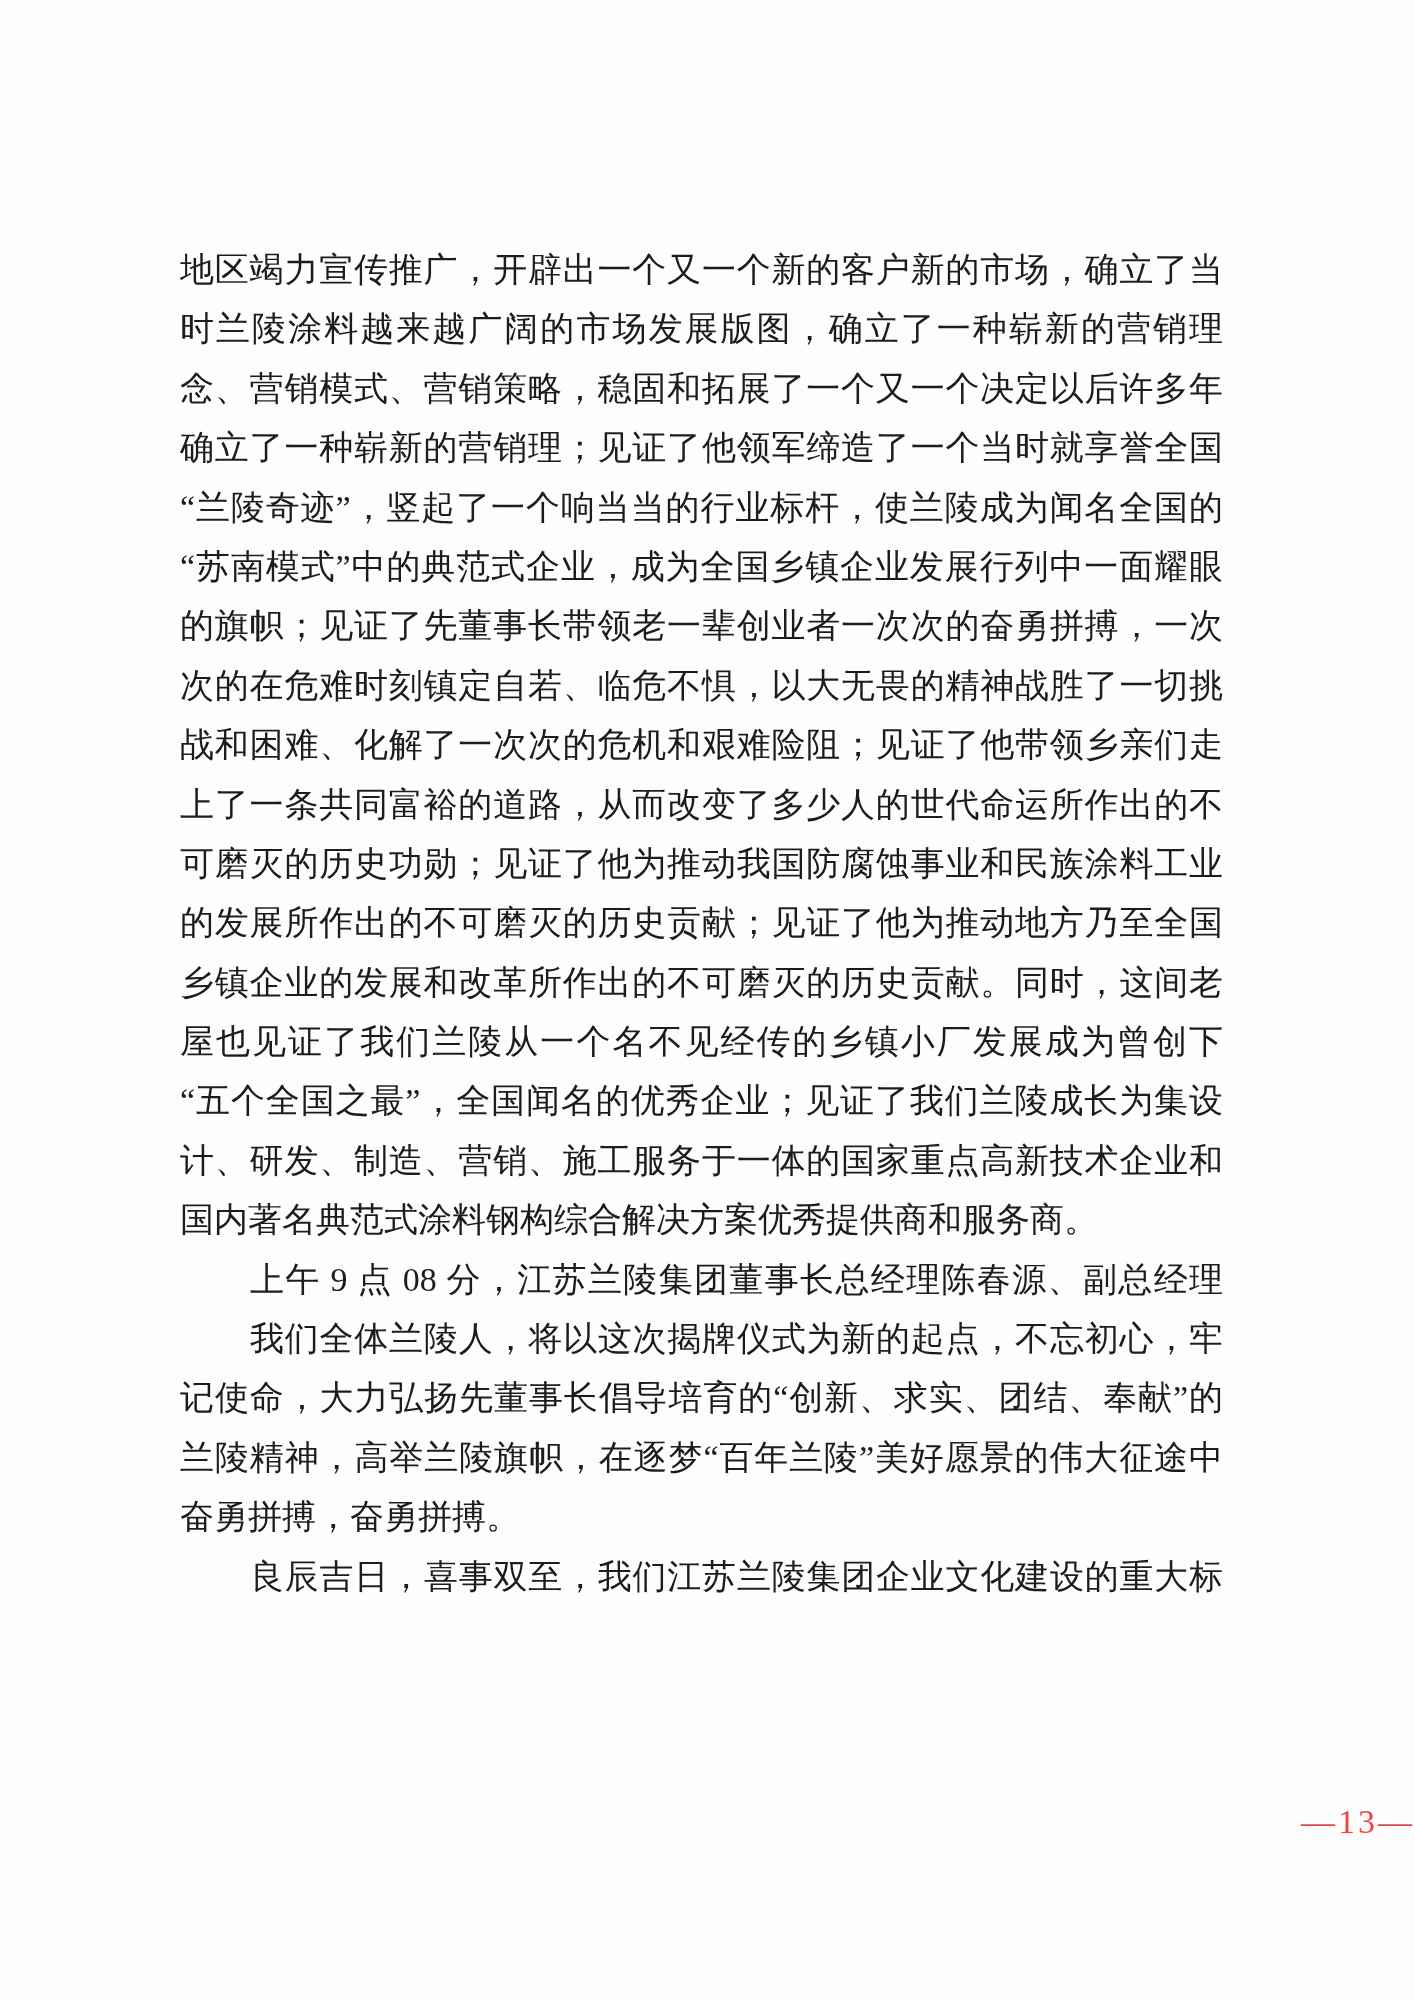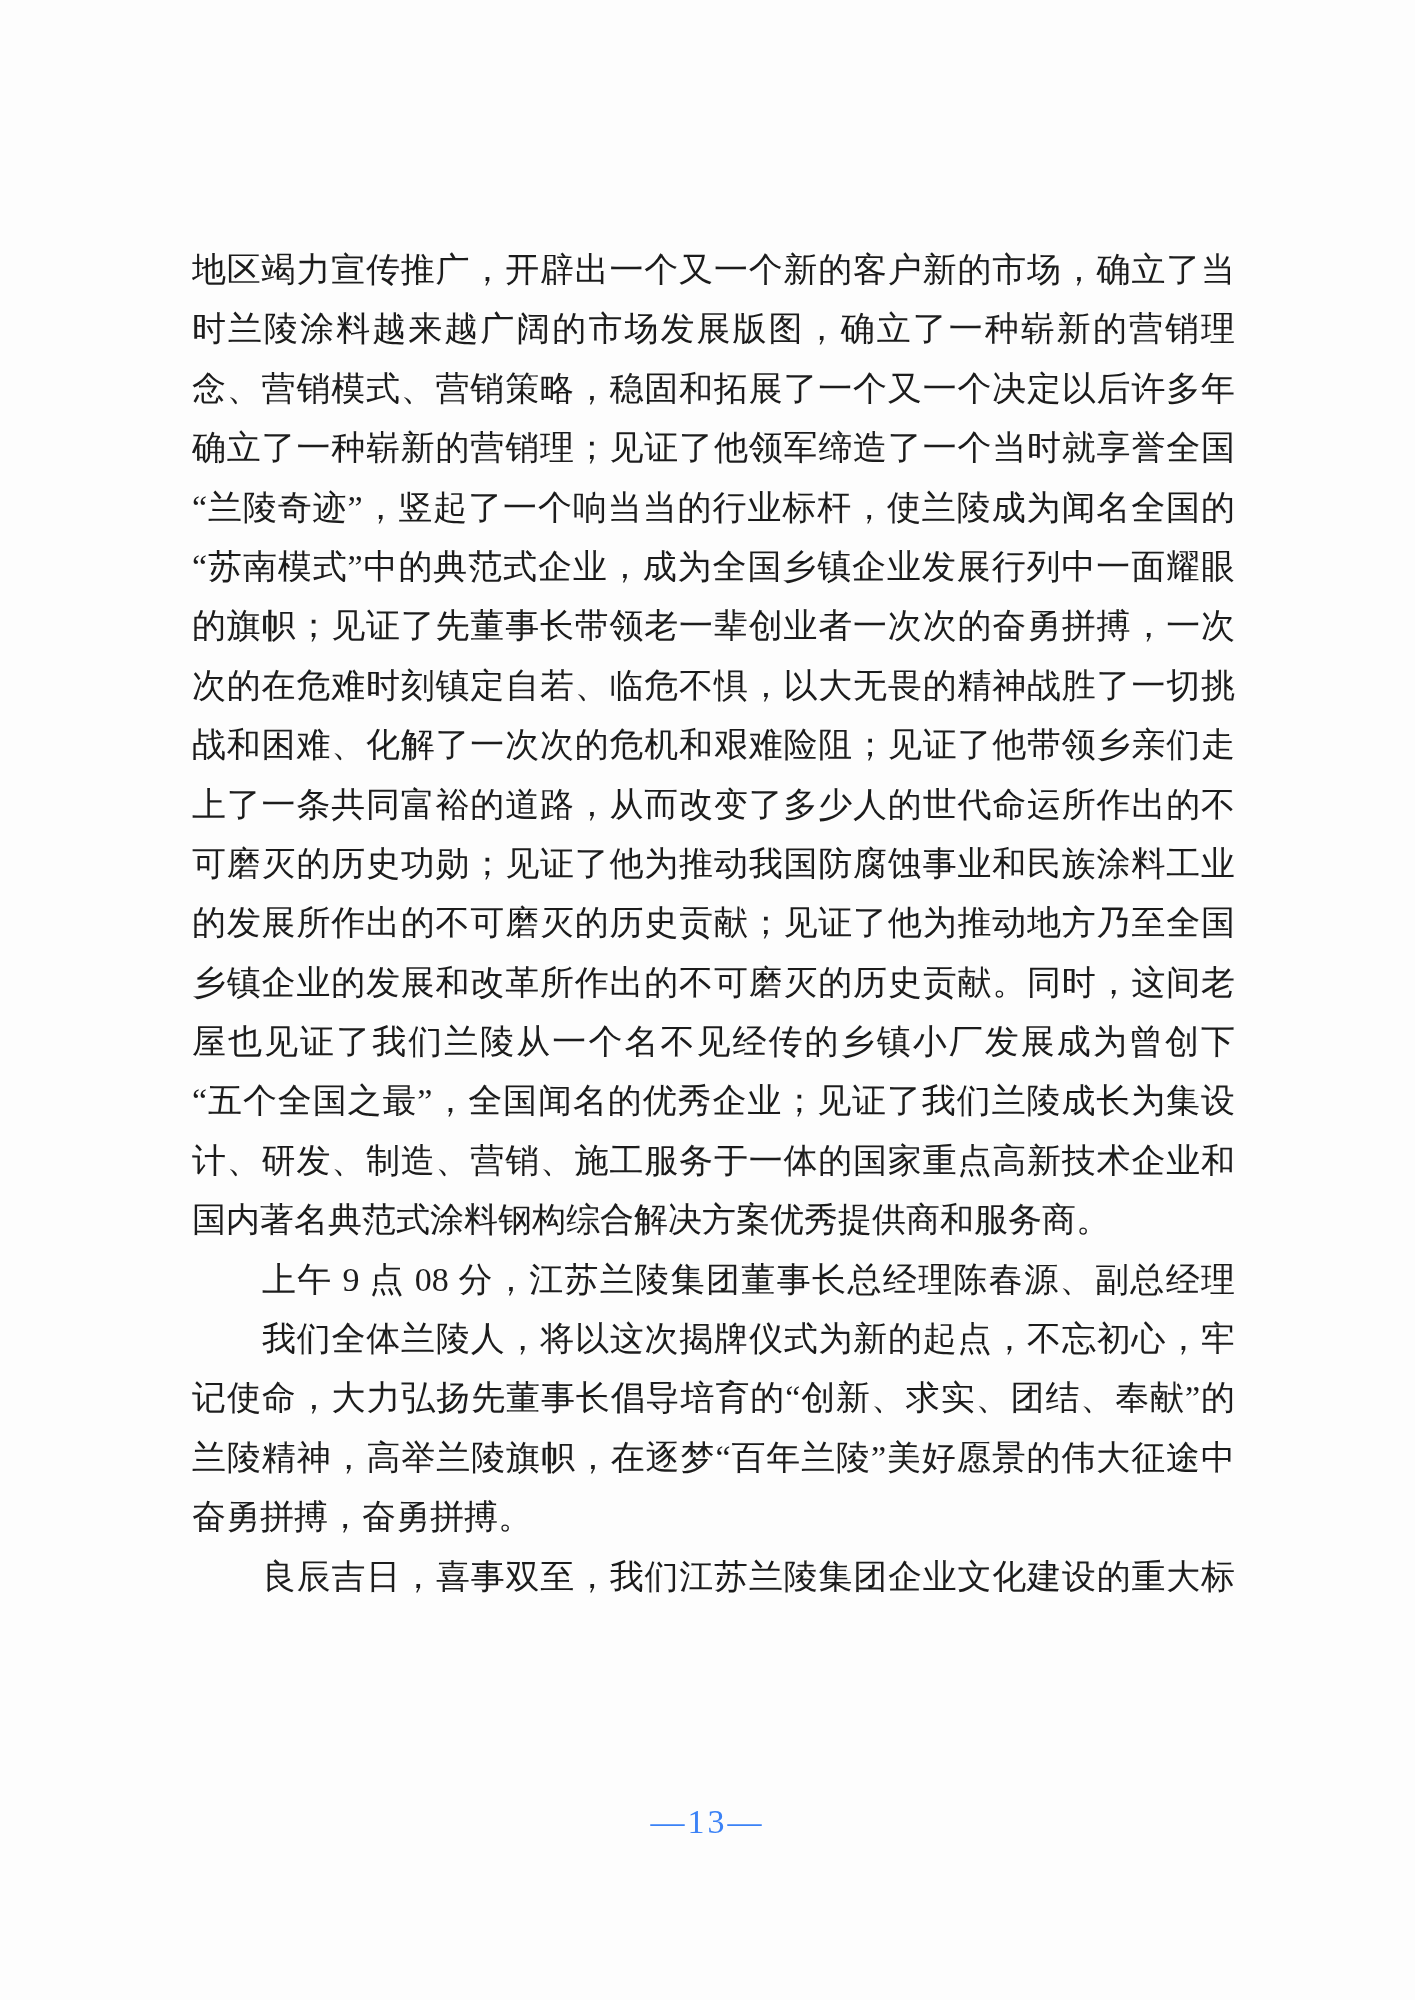--- a/index.html
+++ b/index.html
@@ -12,21 +12,21 @@
     width: 1415px;
     height: 2000px;
     margin: 0 auto;
     background: #fdfdfd;
     overflow: hidden;
     font-family: "Liberation Serif", "DejaVu Serif", serif;
     color: #1c1c1c;
   }
   .text-block {
     position: absolute;
-    left: 192px;
+    left: 180px;
     top: 240px;
     width: 1043px;
     overflow: hidden;
   }
   .line {
     font-size: 34px;
     line-height: 59.4px;
     height: 59.4px;
     text-align: justify;
     text-justify: inter-character;
@@ -36,25 +36,25 @@
     text-align-last: justify;
   }
   .line.indent {
     text-indent: 70px;
   }
   .footer {
     position: absolute;
     top: 1800px;
     left: 0;
     width: 100%;
-    text-align: center;
+    text-align: right;
     font-size: 34px;
     line-height: 44px;
     letter-spacing: 3px;
-    color: #3b82f6;
+    color: #ef4444;
   }
 </style>
 </head>
 <body>
 
 <div class="page">
   <div class="text-block">
       <div class="line fill">地区竭力宣传推广，开辟出一个又一个新的客户新的市场，确立了当</div>
       <div class="line fill">时兰陵涂料越来越广阔的市场发展版图，确立了一种崭新的营销理</div>
       <div class="line fill">念、营销模式、营销策略，稳固和拓展了一个又一个决定以后许多年</div>

